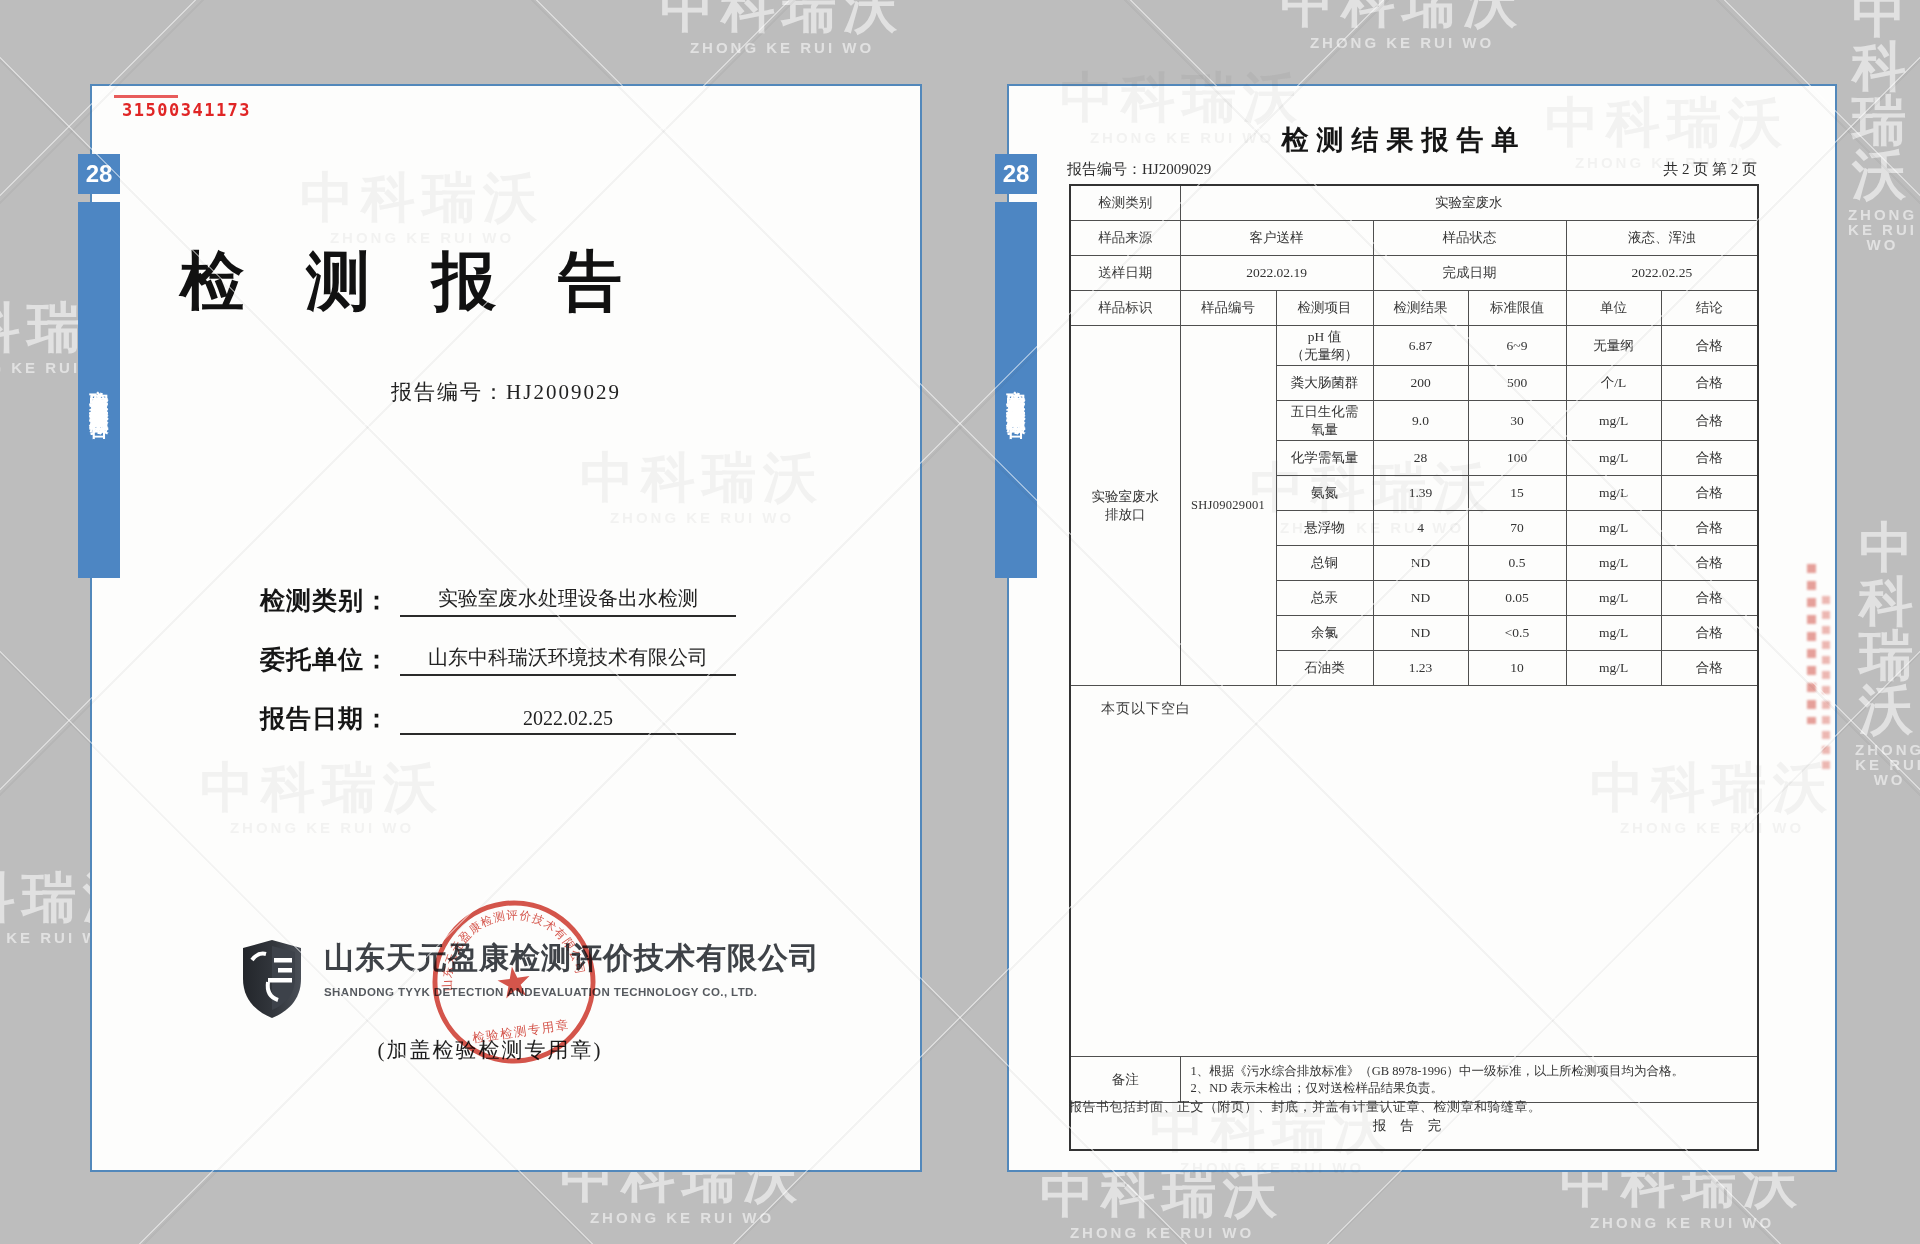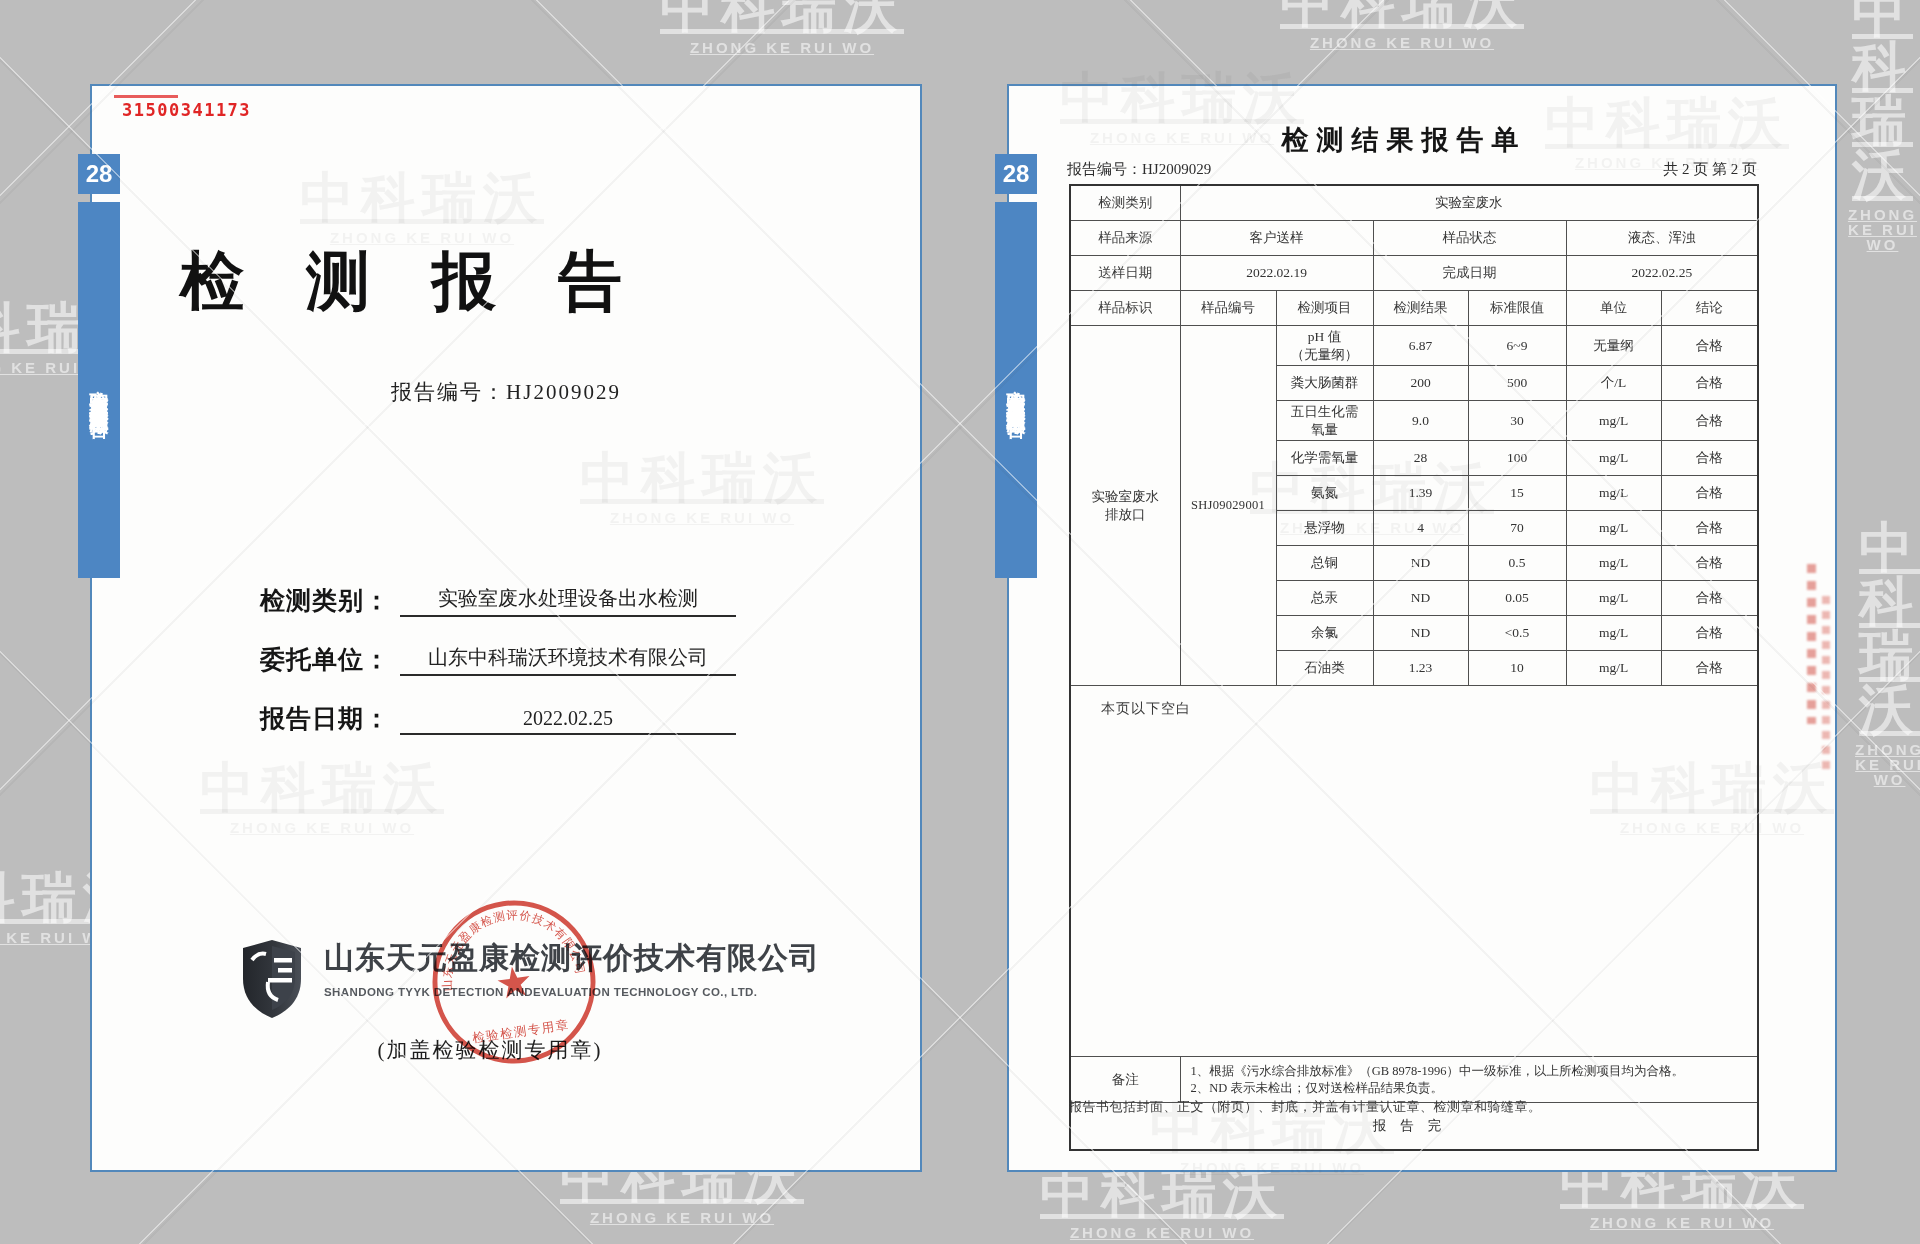--- a/index.html
+++ b/index.html
@@ -9,21 +9,21 @@
   
   .scan-lines{position:absolute;inset:0;z-index:4;pointer-events:none;
     background:
       repeating-linear-gradient(45deg, rgba(255,255,255,0) 0 418px, rgba(255,255,255,.45) 418px 420px),
       repeating-linear-gradient(-45deg, rgba(255,255,255,0) 0 418px, rgba(255,255,255,.45) 418px 420px),
       repeating-linear-gradient(45deg, rgba(60,60,60,0) 0 417px, rgba(60,60,60,.05) 417px 419px),
       repeating-linear-gradient(-45deg, rgba(60,60,60,0) 0 417px, rgba(60,60,60,.05) 417px 419px);}
 
   
   .wm{position:absolute;text-align:center;pointer-events:none;
-      font-family:"Liberation Sans","DejaVu Sans",sans-serif;font-weight:800;line-height:1;text-decoration:underline;}
+      font-family:"Liberation Sans","DejaVu Sans",sans-serif;font-weight:800;line-height:1;}
   .wm .wm-cn{font-size:54px;letter-spacing:7px;}
   .wm .wm-en{font-size:15px;letter-spacing:3px;margin-top:6px;}
   .wm.white{color:rgba(255,255,255,.55);z-index:0;}
   .wm.light{color:rgba(70,70,70,.06);z-index:5;}
 
   .page{position:absolute;top:84px;height:1084px;background:#fdfdfc;border:2px solid #5288bb;z-index:1;}
   .page-left{left:90px;width:828px;}
   .page-right{left:1007px;width:826px;}
 
   

